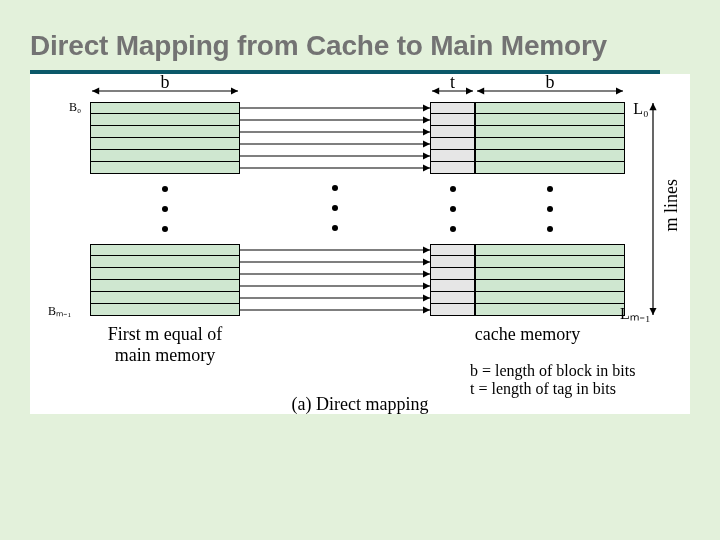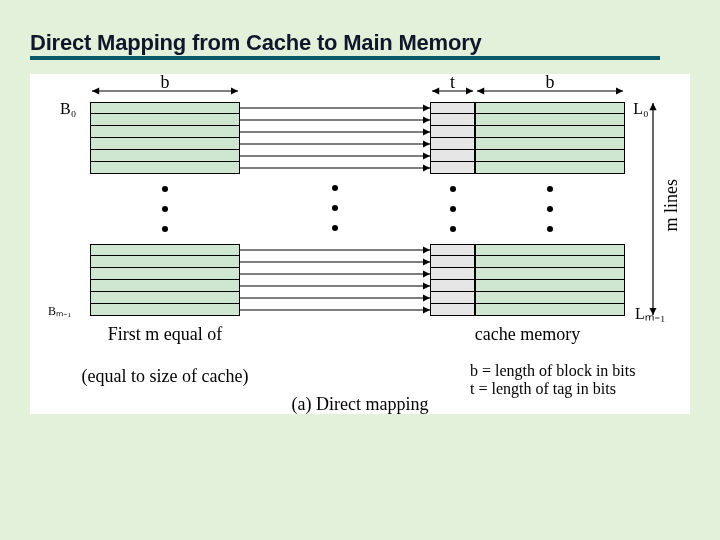--- a/index.html
+++ b/index.html
@@ -11,22 +11,23 @@
     font-family: Georgia, 'Times New Roman', serif;
     position: relative;
     overflow: hidden;
   }
   .title {
     position: absolute;
     left: 30px;
     top: 30px;
     font-family: Arial, Helvetica, sans-serif;
     font-weight: bold;
-    font-size: 22px;
-    color: #0f172a;
+    font-size: 28px;
+    color: #737373;
+    padding-bottom: 8px;
     border-bottom: 4px solid #0b5869;
     width: 630px;
     letter-spacing: -0.2px;
   }
   .diagram-panel {
     position: absolute;
     left: 30px;
     top: 74px;
     width: 660px;
     height: 340px;
@@ -191,31 +192,30 @@
         <line x1="402" y1="17" x2="443" y2="17" stroke="#000" stroke-width="1.2" marker-start="url(#ahs)" marker-end="url(#ah)"></line>
         <line x1="447" y1="17" x2="593" y2="17" stroke="#000" stroke-width="1.2" marker-start="url(#ahs)" marker-end="url(#ah)"></line>
         <line x1="623" y1="29" x2="623" y2="241" stroke="#000" stroke-width="1.2" marker-start="url(#ahs)" marker-end="url(#ah)"></line>
       </g>
   </svg>
 
   <div class="label serif" id="lbl-b-left" style="left: 60px; top: -2px; width: 150px; font-size: 18px;">b</div>
   <div class="label serif" id="lbl-t" style="left: 400px; top: -2px; width: 45px; font-size: 18px;">t</div>
   <div class="label serif" id="lbl-b-right" style="left: 445px; top: -2px; width: 150px; font-size: 18px;">b</div>
 
-  <div class="label serif" id="lbl-B0" style="left: 30px; top: 26px; width: 28px; font-size: 16px; text-align: left;">B₀</div>
+  <div class="label serif" id="lbl-B0" style="left: 39px; top: 26px; width: 28px; font-size: 12px; text-align: left;">B₀</div>
   <div class="label serif" id="lbl-Bm1" style="left: 18px; top: 228px; width: 40px; font-size: 12px; text-align: left;">Bₘ₋₁</div>
   <div class="label serif" id="lbl-L0" style="left: 597px; top: 26px; width: 28px; font-size: 16px; text-align: center;">L₀</div>
-  <div class="label serif" id="lbl-Lm1" style="left: 605px; top: 228px; width: 40px; font-size: 16px; text-align: left;">Lₘ₋₁</div>
+  <div class="label serif" id="lbl-Lm1" style="left: 590px; top: 228px; width: 40px; font-size: 16px; text-align: left;">Lₘ₋₁</div>
 
   <div class="mlines" id="lbl-mlines" style="left: 631px; top: 105px;">m lines</div>
 
   <div class="caption" id="cap-main" style="left: 30px; top: 250px; width: 210px;">
     <span>First m equal of</span><br>
-    <br>
-    <span>(equal to size of cache)</span>
+    <span>main memory</span><br>
   </div>
   <div class="caption" id="cap-cache" style="left: 390px; top: 250px; width: 215px;">cache memory</div>
   <div class="caption" id="cap-mapping" style="left: 180px; top: 320px; width: 300px;">(a) Direct mapping</div>
 
   <div class="caption legend" id="cap-legend" style="text-align: left; left: 440px; top: 288px; width: 230px;">
     <span>b = length of block in bits</span><br>
     <span>t = length of tag in bits</span>
   </div>
 
 </div>

